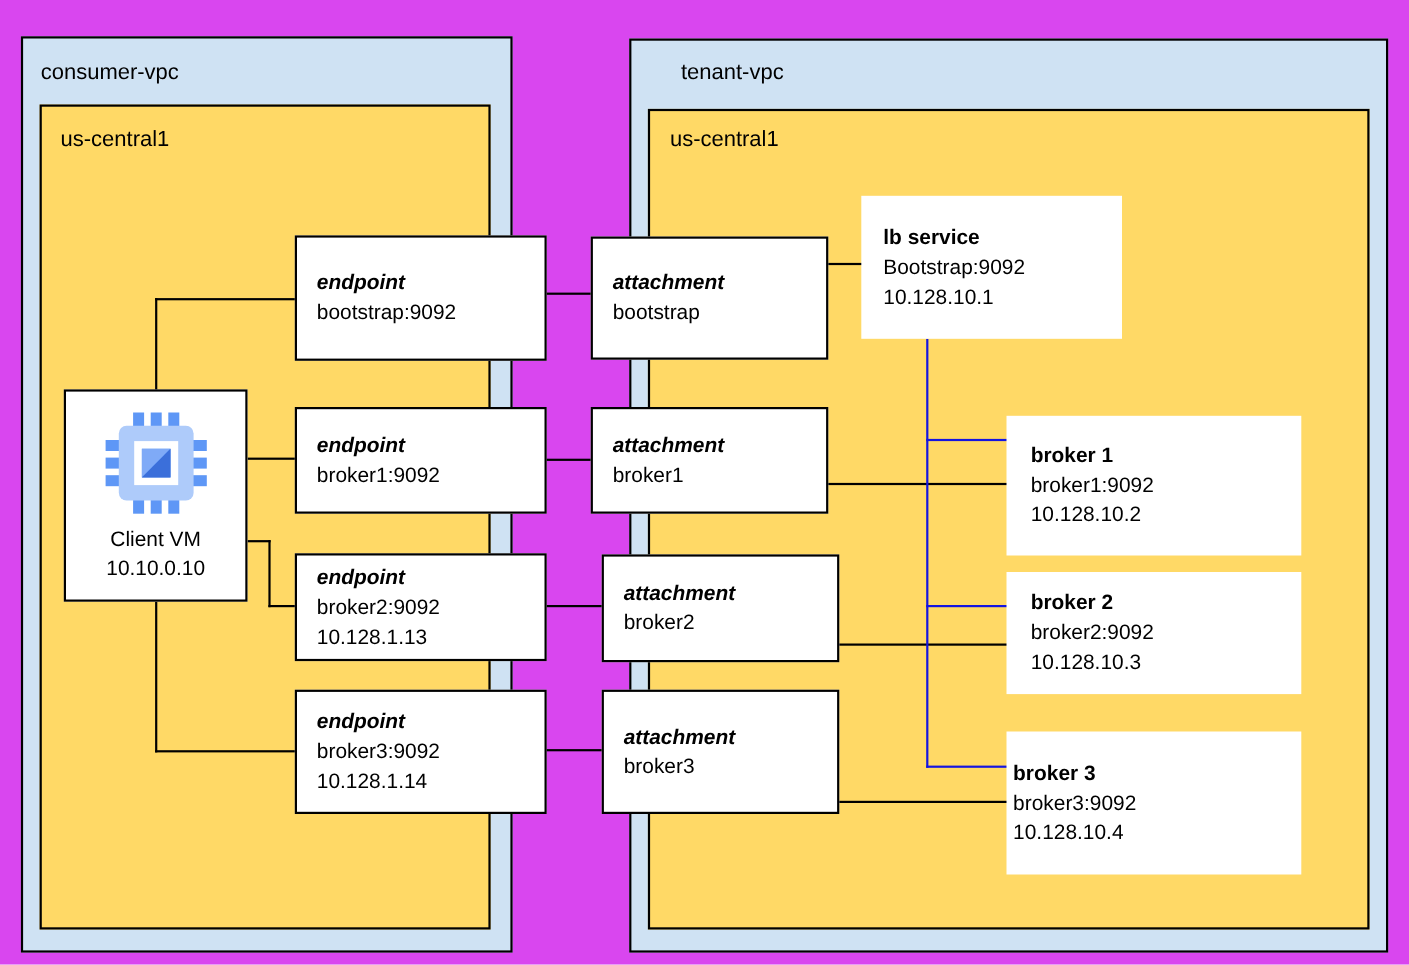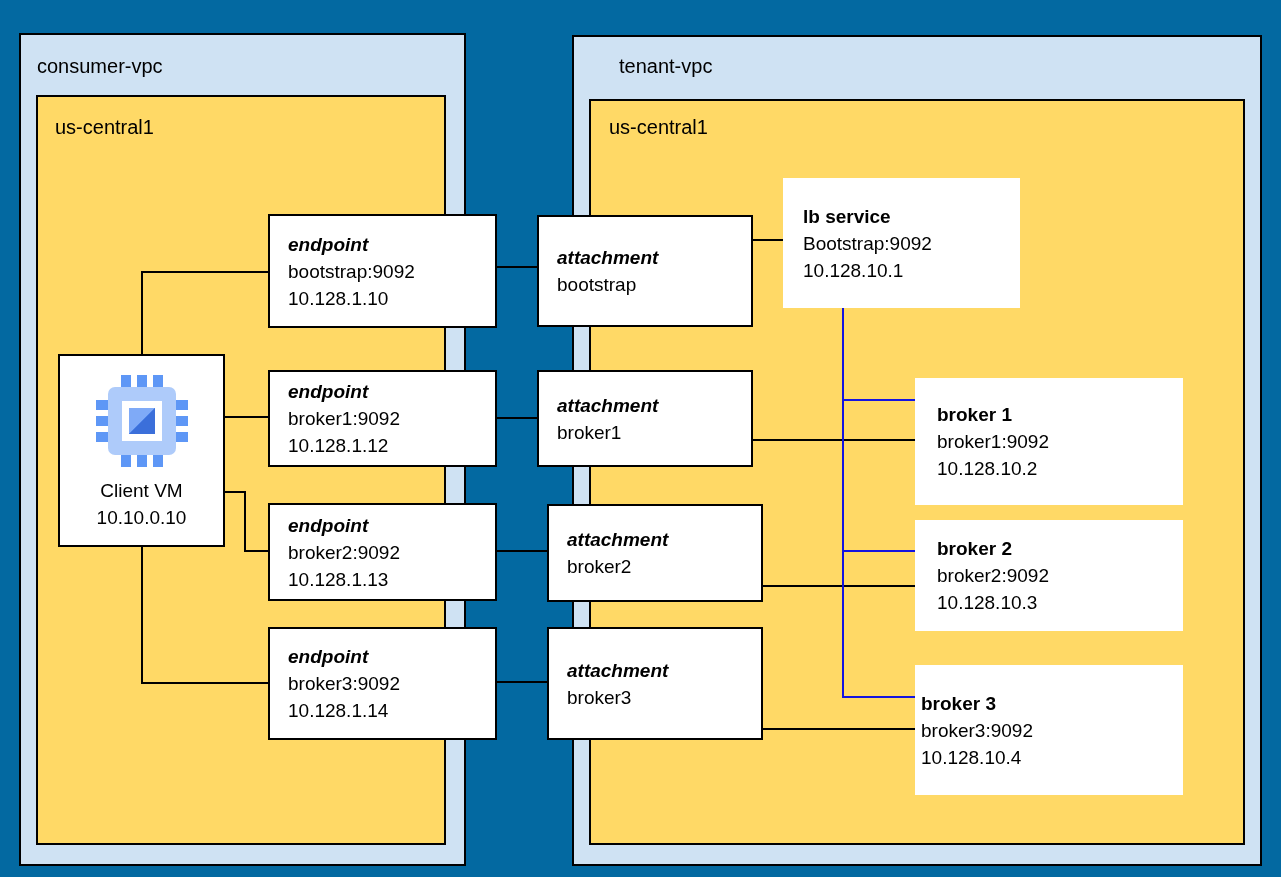--- a/index.html
+++ b/index.html
@@ -1,17 +1,17 @@
 <!DOCTYPE html>
 <html><head>
 <meta charset="utf-8">
 <style>
   html,body{margin:0;padding:0;background:#ffffff;}
   #canvas{
-    position:relative;width:1281px;height:877px;background:#0369a1;
+    position:relative;width:1281px;height:877px;background:#d946ef;
     font-family:"Liberation Sans","DejaVu Sans",sans-serif;color:#000;
     overflow:hidden;
   }
   .vpc{
     position:absolute;background:var(--vpc-fill,#cfe2f3);
     border:2px solid #000;box-sizing:border-box;z-index:0;
   }
   .region{
     position:absolute;background:var(--region-fill,#ffd966);
     border:2px solid #000;box-sizing:border-box;z-index:1;
@@ -96,26 +96,24 @@
       <polygon points="37,37 63,37 37,63" fill="#7faaf7"></polygon>
       <polygon points="63,37 63,63 37,63" fill="#3b6fda"></polygon>
     </svg>
     <div>Client VM</div>
     <div>10.10.0.10</div>
   </div>
 
   <div class="node bordered" style="left:268px;top:214px;width:229px;height:114px;">
     <div class="t-ital">endpoint</div>
     <div>bootstrap:9092</div>
-    <div>10.128.1.10</div>
   </div>
   <div class="node bordered" style="left:268px;top:370px;width:229px;height:97px;">
     <div class="t-ital">endpoint</div>
     <div>broker1:9092</div>
-    <div>10.128.1.12</div>
   </div>
   <div class="node bordered" style="left:268px;top:503px;width:229px;height:98px;">
     <div class="t-ital">endpoint</div>
     <div>broker2:9092</div>
     <div>10.128.1.13</div>
   </div>
   <div class="node bordered" style="left:268px;top:627px;width:229px;height:113px;">
     <div class="t-ital">endpoint</div>
     <div>broker3:9092</div>
     <div>10.128.1.14</div>

